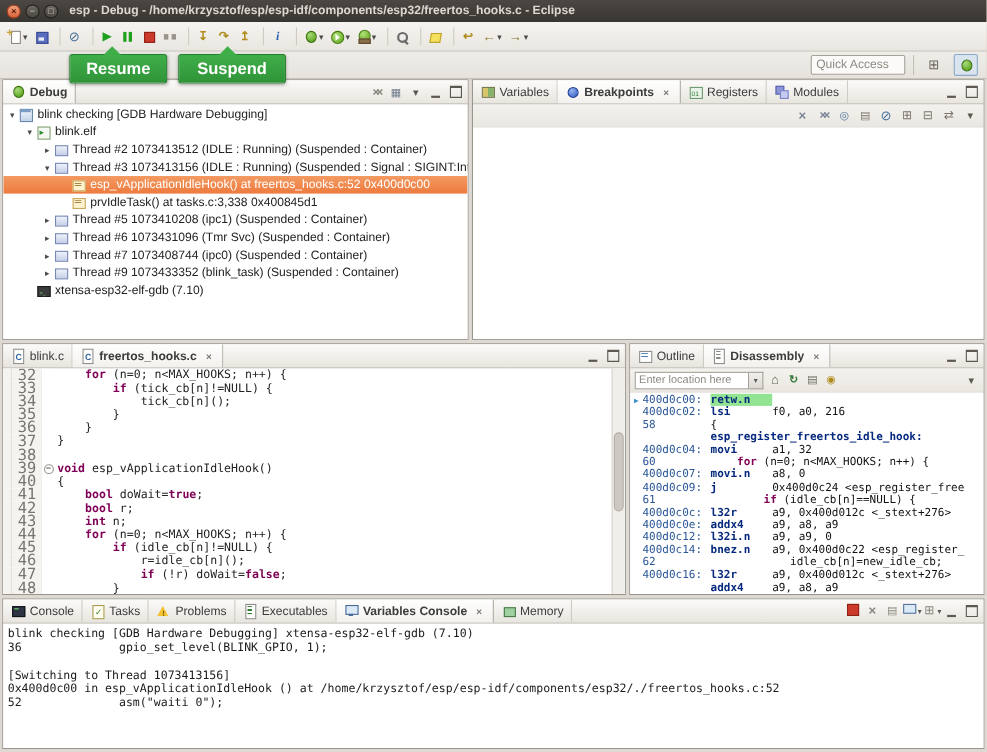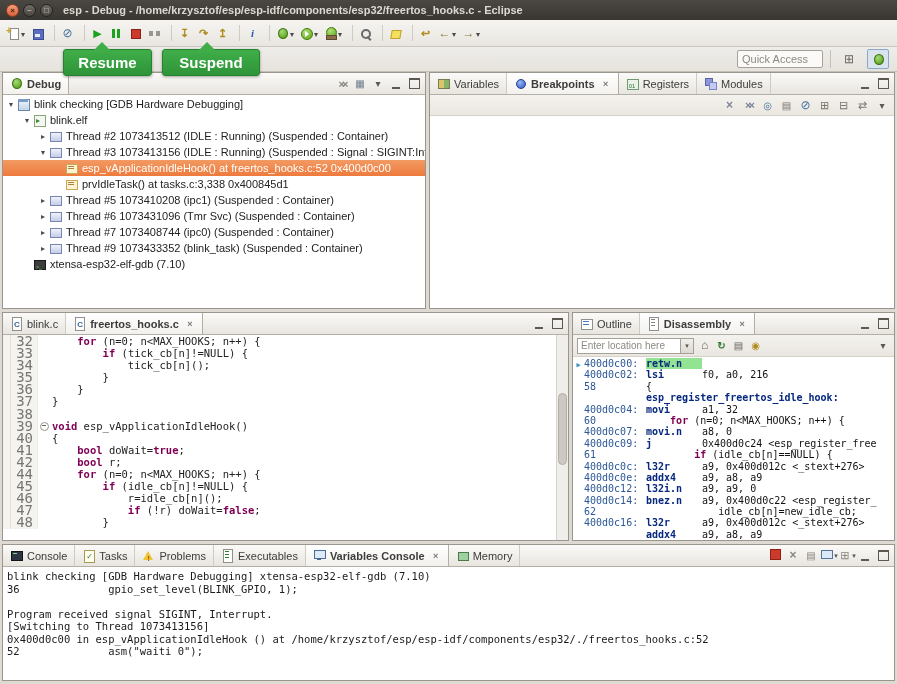--- a/index.html
+++ b/index.html
@@ -561,20 +561,26 @@
           <span class="ecode">    <span class="kw">bool</span> doWait=<span class="kw">true</span>;</span>
         </div>
 
         <div class="eline">
           <span class="eann"></span>
           <span class="eln">42</span>
           <span class="efold"></span>
           <span class="ecode">    <span class="kw">bool</span> r;</span>
         </div>
 
+        <div class="eline">
+          <span class="eann"></span>
+          <span class="eln">43</span>
+          <span class="efold"></span>
+          <span class="ecode">    <span class="kw">int</span> n;</span>
+        </div>
 
         <div class="eline">
           <span class="eann"></span>
           <span class="eln">44</span>
           <span class="efold"></span>
           <span class="ecode">    <span class="kw">for</span> (n=0; n&lt;MAX_HOOKS; n++) {</span>
         </div>
 
         <div class="eline">
           <span class="eann"></span>
@@ -817,21 +823,20 @@
     </div>
   </div>
   <div class="console-body">
 
       <div class="cline">blink checking [GDB Hardware Debugging] xtensa-esp32-elf-gdb (7.10)</div>
 
       <div class="cline">36              gpio_set_level(BLINK_GPIO, 1);</div>
 
       <div class="cline"></div>
 
-      <div class="cline">Program received signal SIGINT, Interrupt.</div>
 
       <div class="cline">[Switching to Thread 1073413156]</div>
 
       <div class="cline">0x400d0c00 in esp_vApplicationIdleHook () at /home/krzysztof/esp/esp-idf/components/esp32/./freertos_hooks.c:52</div>
 
       <div class="cline">52              asm("waiti 0");</div>
     </div>
 </div>
 
 </body></html>

